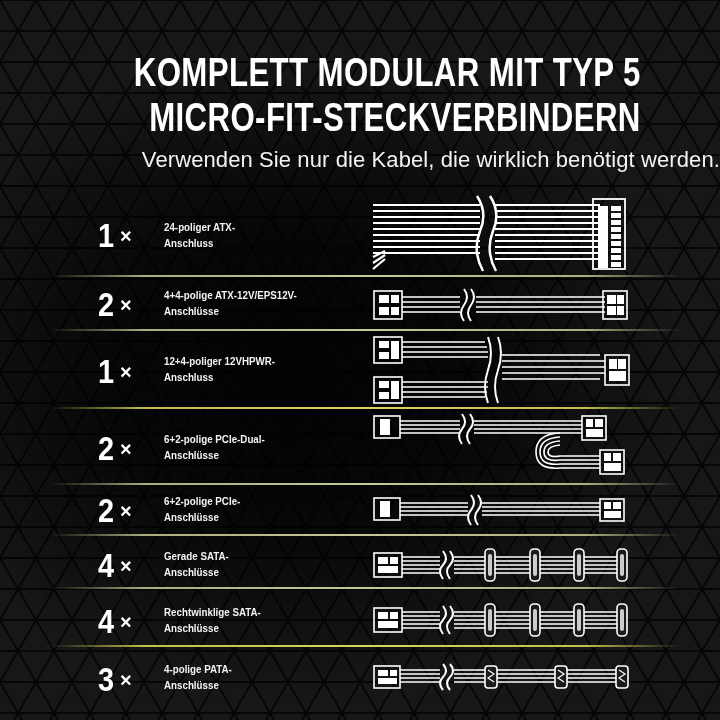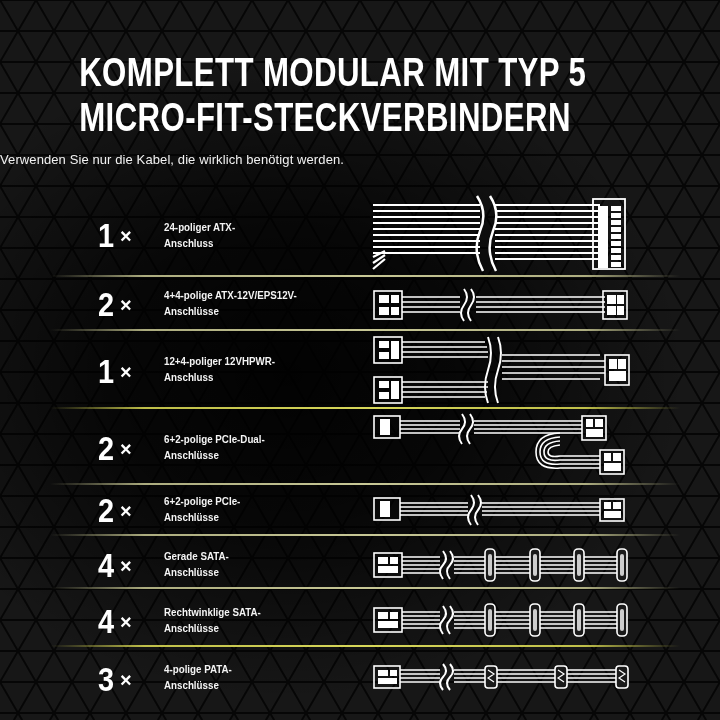--- a/index.html
+++ b/index.html
@@ -11,30 +11,30 @@
   }
   .bg-pattern {
     position:absolute; inset:0;
     background-color:#1b1b1b;
   }
   .bg-pattern svg { position:absolute; inset:0; }
   .vignette {
     position:absolute; inset:0;
     background: radial-gradient(ellipse 55% 45% at 40% 52%, rgba(0,0,0,0.92) 0%, rgba(0,0,0,0.75) 45%, rgba(0,0,0,0.15) 100%);
   }
-  .header { position:absolute; left:0; top:50px; width:720px; text-align:left; }
+  .header { position:absolute; left:0; top:50px; width:720px; text-align:right; }
   .title {
     font-family:"Liberation Sans", sans-serif;
     font-weight:700; font-size:40px; line-height:45px;
     letter-spacing:0.5px;
     transform:scaleX(0.78); transform-origin:center;
     margin:0; white-space:nowrap;
   }
   .subtitle {
-    font-size:13px; line-height:24px; margin-top:8px; color:#f2f2f2;
+    font-size:22px; line-height:24px; margin-top:8px; color:#f2f2f2;
     letter-spacing:0.1px;
   }
   .row {
     position:absolute; left:0; width:720px;
   }
   .count {
     position:absolute; left:98px; font-weight:700; font-size:34px; line-height:34px;
     transform:scaleX(0.85); transform-origin:left;
   }
   .times {

